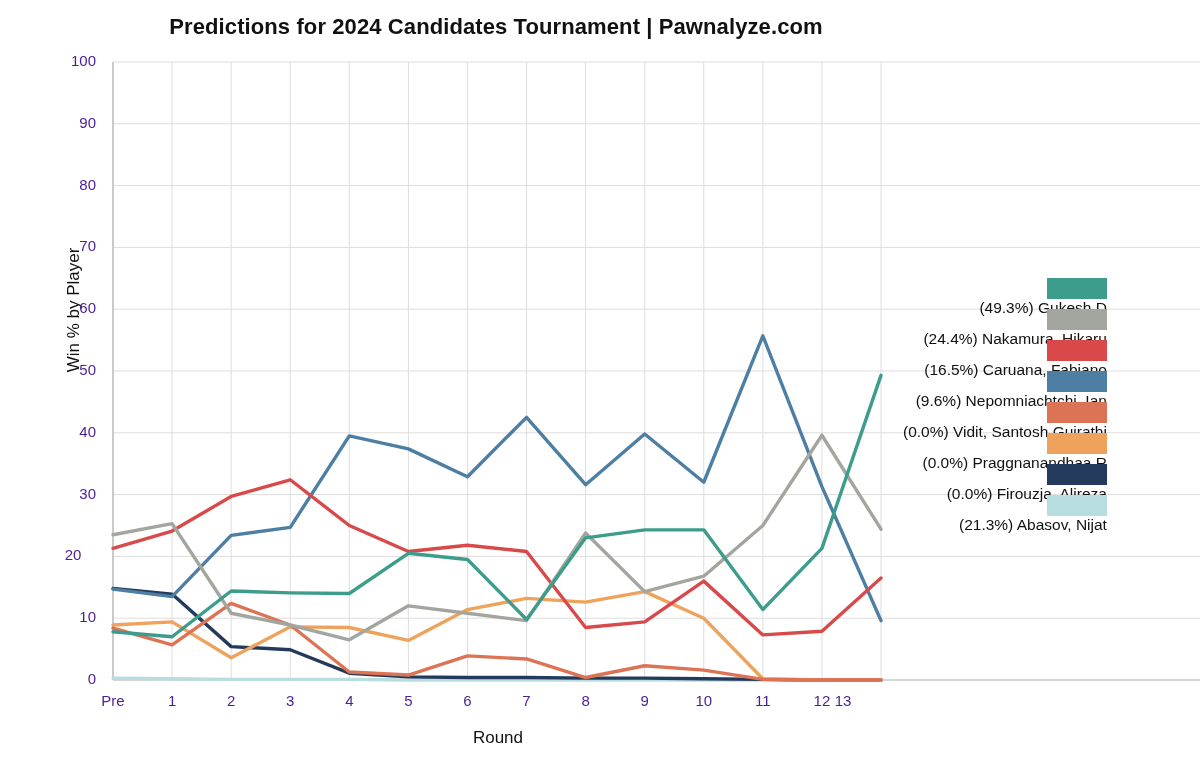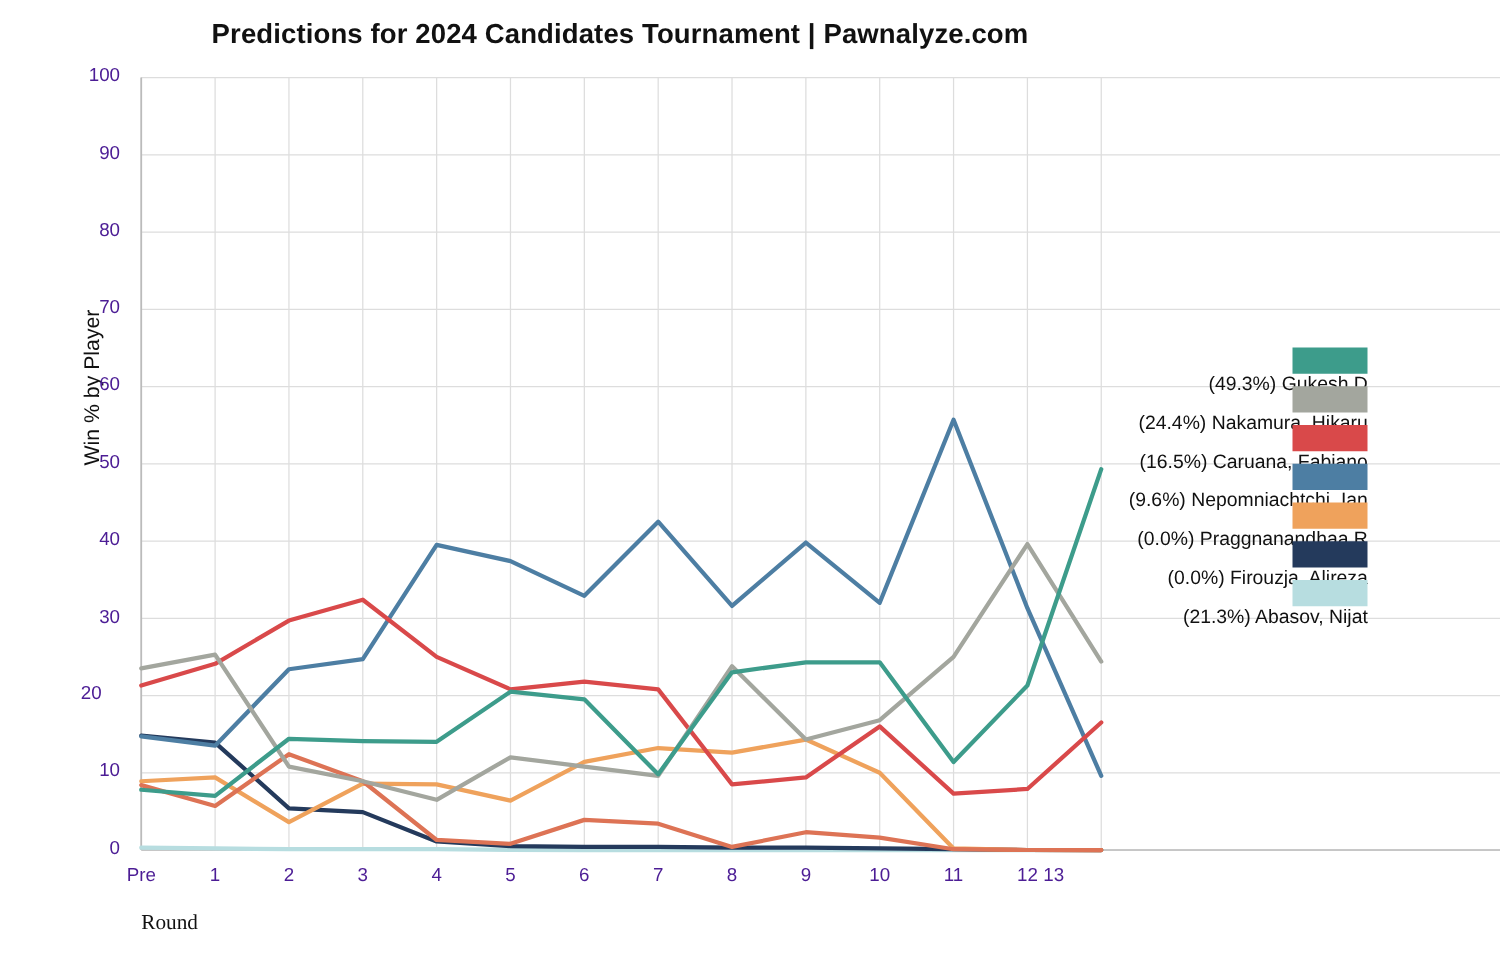--- a/index.html
+++ b/index.html
@@ -46,23 +46,23 @@
     transform: rotate(-90deg);
     transform-origin: center center;
     font-size: 17px;
     color: #111111;
   }
   .xlabel {
     position: absolute;
     left: 113px;
     top: 728px;
     width: 770px;
+    text-align: center;
     font-size: 17px;
     color: #111111;
-    font-family: Liberation Serif, serif;
   }
   .ytick, .xtick {
     position: absolute;
     font-size: 15px;
     color: #4c1d95;
   }
   .ytick {
     text-align: right;
     width: 46px;
   }
@@ -197,20 +197,24 @@
         </div>
         <div class="legend-row">
           <div class="legend-swatch" style="background: rgb(217, 73, 74);"></div>
           <div class="legend-label">(16.5%) Caruana, Fabiano</div>
         </div>
         <div class="legend-row">
           <div class="legend-swatch" style="background: rgb(77, 126, 163);"></div>
           <div class="legend-label">(9.6%) Nepomniachtchi, Ian</div>
         </div>
         <div class="legend-row">
+          <div class="legend-swatch" style="background: rgb(221, 115, 85);"></div>
+          <div class="legend-label">(0.0%) Vidit, Santosh Gujrathi</div>
+        </div>
+        <div class="legend-row">
           <div class="legend-swatch" style="background: rgb(239, 162, 92);"></div>
           <div class="legend-label">(0.0%) Praggnanandhaa R</div>
         </div>
         <div class="legend-row">
           <div class="legend-swatch" style="background: rgb(36, 58, 92);"></div>
           <div class="legend-label">(0.0%) Firouzja, Alireza</div>
         </div>
         <div class="legend-row">
           <div class="legend-swatch" style="background: rgb(183, 221, 224);"></div>
           <div class="legend-label">(21.3%) Abasov, Nijat</div>

